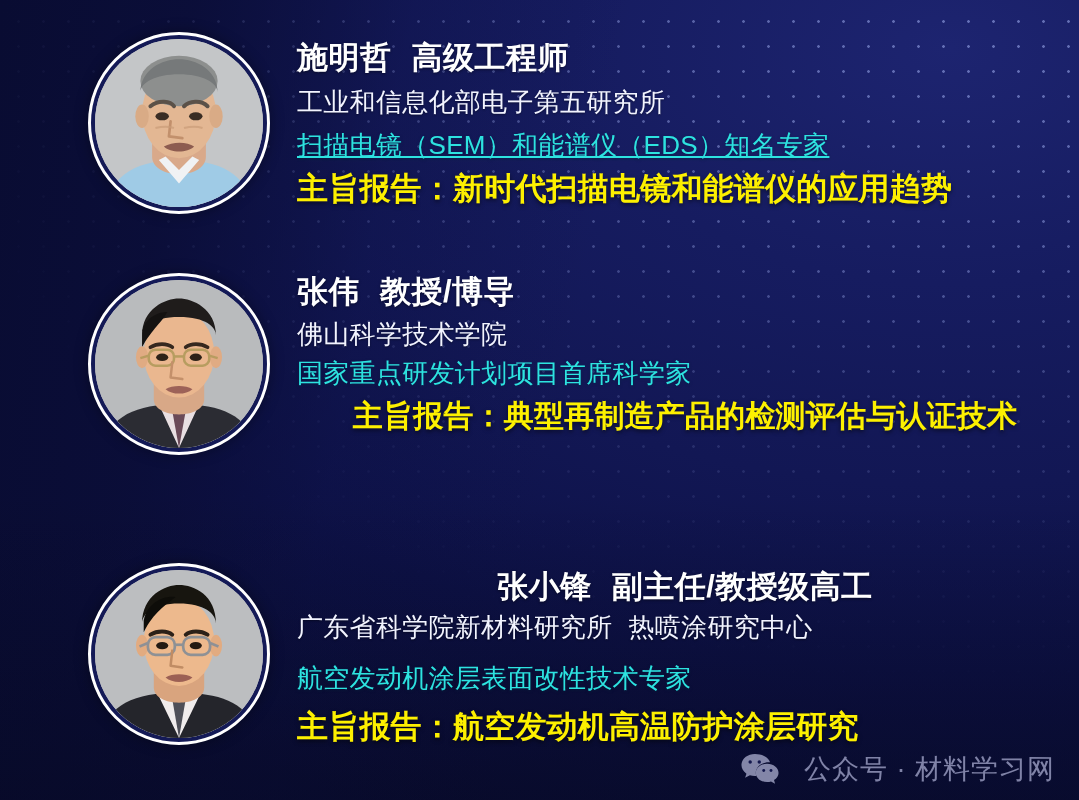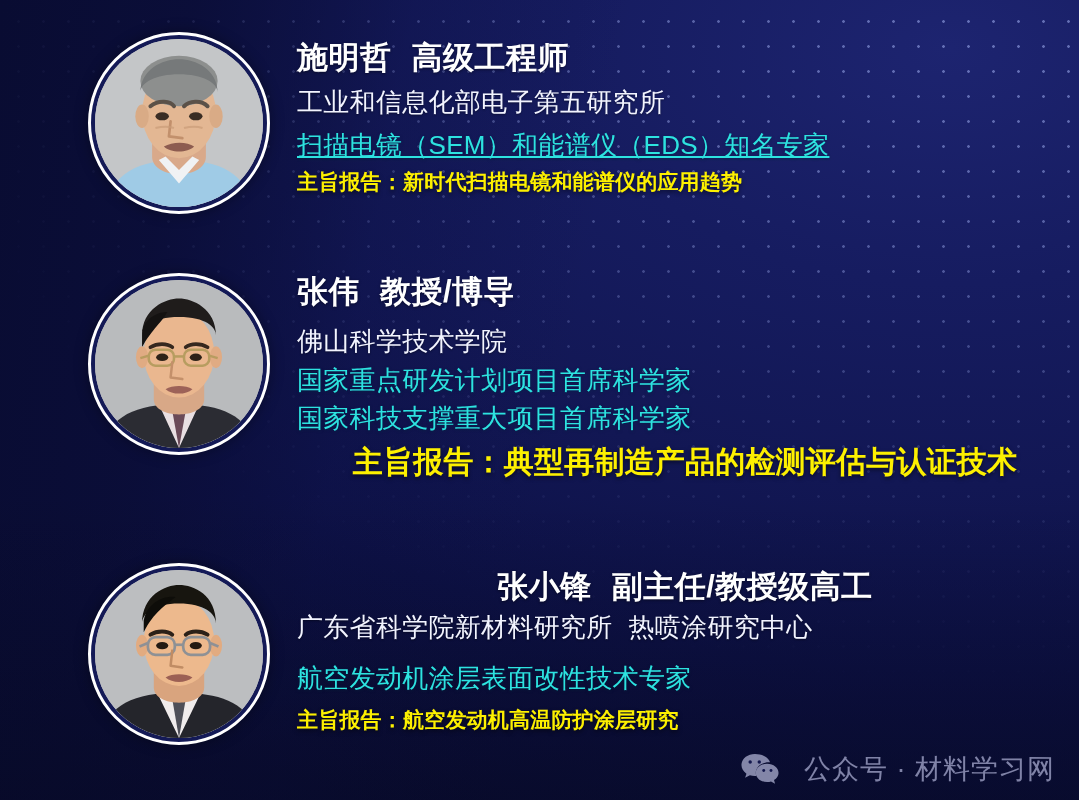--- a/index.html
+++ b/index.html
@@ -109,35 +109,35 @@
     font-size:26px;
     line-height:1.42;
     letter-spacing:.3px;
     white-space:nowrap;
     text-shadow:0 1px 3px rgba(0,40,60,.5);
   }
 
   .sp-topic{
     color:#fdf000;
     font-weight:bold;
-    font-size:21px;
+    font-size:31px;
     line-height:1.34;
     letter-spacing:.2px;
     white-space:nowrap;
     text-shadow:0 2px 4px rgba(0,0,0,.55);
   }
 
   
   .row-1 .sp-name { margin-top:14px; }
   .row-1 .sp-org  { margin-top:6px; }
   .row-1 .sp-tag  { margin-top:6px;text-decoration:underline; }
   .row-1 .sp-topic{ margin-top:5px; }
 
   .row-2 .sp-name { margin-top:6px; }
-  .row-2 .sp-org  { margin-top:11px; }
+  .row-2 .sp-org  { margin-top:4px; }
   .row-2 .sp-tag  { margin-top:2px; }
   .row-2 .sp-topic{ margin-top:5px; font-size:30px;text-align:center; }
 
   .row-3 .sp-name { margin-top:12px;text-align:center; }
   .row-3 .sp-org  { margin-top:4px;font-family:Liberation Mono, monospace; }
   .row-3 .sp-tag  { margin-top:12px; }
   .row-3 .sp-topic{ margin-top:10px; }
 
   
   .watermark{
@@ -232,21 +232,20 @@
           </svg>
         </div>
       </div>
 
       <div class="info">
         <div class="sp-name">
           <span>张伟</span><span class="gap"></span><span>教授/博导</span>
         </div>
         <div class="sp-org">佛山科学技术学院</div>
         <div class="sp-tag">国家重点研发计划项目首席科学家</div>
-        <div class="sp-tag">国家科技支撑重大项目首席科学家</div>
         <div class="sp-topic">主旨报告：典型再制造产品的检测评估与认证技术</div>
       </div>
     </div>
 
     <div class="row row-3">
       <div class="avatar">
         <div class="avatar-photo">
           <svg viewBox="0 0 100 100" preserveAspectRatio="xMidYMid slice" aria-hidden="true">
             <rect x="0" y="0" width="100" height="100" fill="#bcbec0"></rect>
             <path d="M2 100 C8 80 23 73 50 73 C77 73 92 80 98 100 Z" fill="#24252b"></path>

